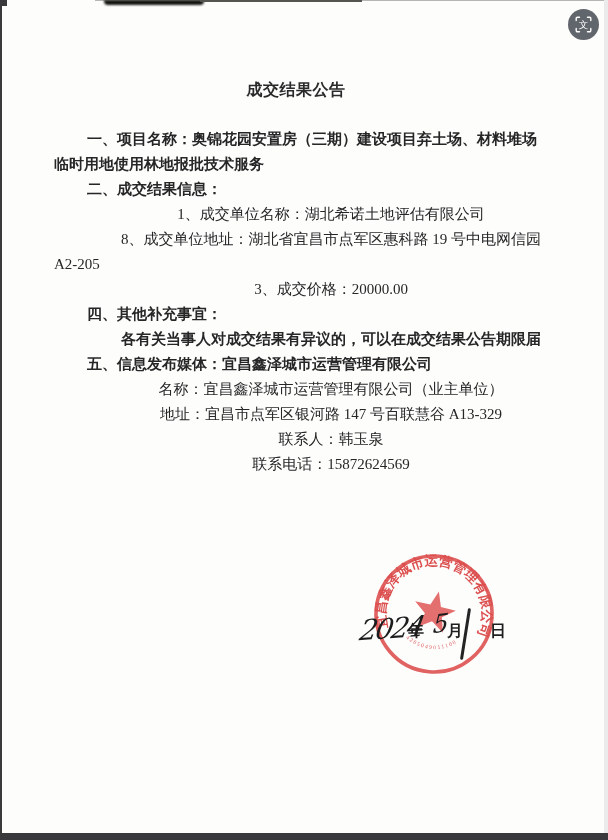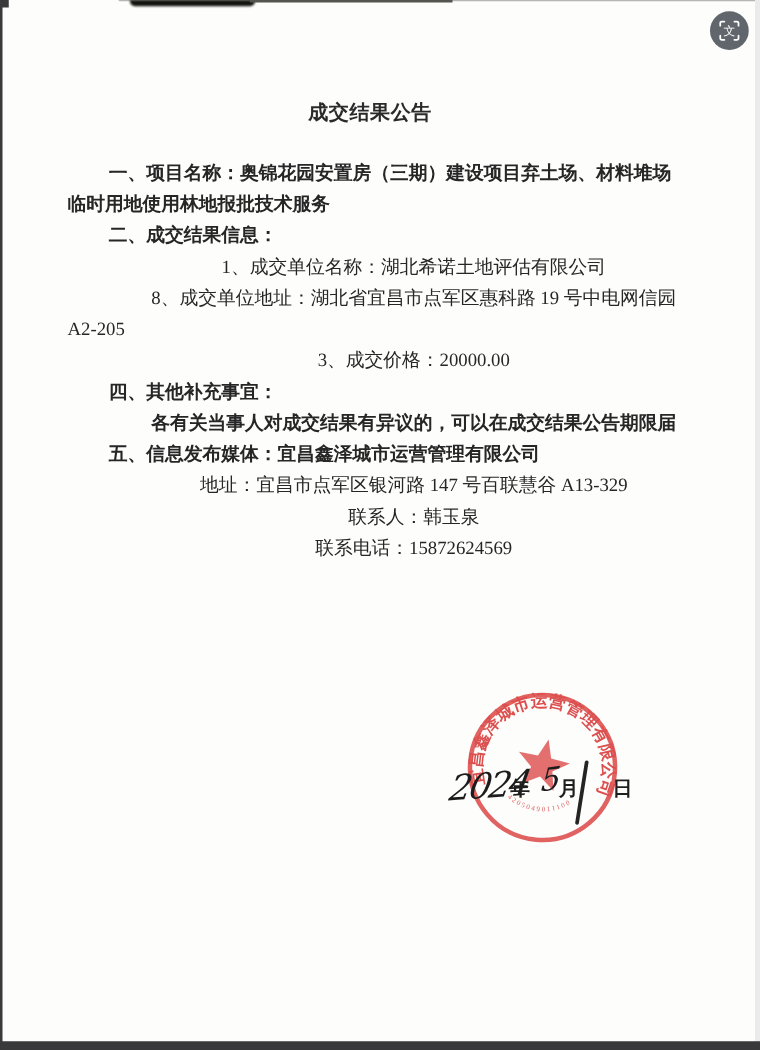--- a/index.html
+++ b/index.html
@@ -85,20 +85,21 @@
     <div class="line pl-head b"><span>一、项目名称：奥锦花园安置房（三期）建设项目弃土场、材料堆场</span></div>
     <div class="line pl-base b"><span>临时用地使用林地报批技术服务</span></div>
     <div class="line pl-head b"><span>二、成交结果信息：</span></div>
     <div class="line pl-item"><span>1、成交单位名称：湖北希诺土地评估有限公司</span></div>
     <div class="line pl-item"><span>8、成交单位地址：湖北省宜昌市点军区惠科路 19 号中电网信园</span></div>
     <div class="line pl-base"><span>A2-205</span></div>
     <div class="line pl-item"><span>3、成交价格：20000.00</span></div>
     <div class="line pl-head b"><span>四、其他补充事宜：</span></div>
     <div class="line pl-item b"><span>各有关当事人对成交结果有异议的，可以在成交结果公告期限届</span></div>
     <div class="line pl-head"><b>五、信息发布媒体：</b><b>宜昌鑫泽城市运营管理有限公司</b></div>
+    <div class="line pl-item"><span>名称：宜昌鑫泽城市运营管理有限公司（业主单位）</span></div>
     <div class="line pl-item"><span>地址：宜昌市点军区银河路 147 号百联慧谷 A13-329</span></div>
     <div class="line pl-item"><span>联系人：韩玉泉</span></div>
     <div class="line pl-item"><span>联系电话：15872624569</span></div>
   </div>
 
   <svg class="seal" viewBox="0 0 128 128">
     <circle cx="64" cy="64" r="58" fill="none" stroke="#d83838" stroke-width="3.6" opacity="0.9"></circle>
     <defs>
       <path id="sealTextArc" d="M 17.2 76.4 A 48.5 48.5 0 1 1 110.8 76.4" fill="none"></path>
       <path id="sealSerialArc" d="M 27 78 A 43 43 0 0 0 101 78" fill="none"></path>

